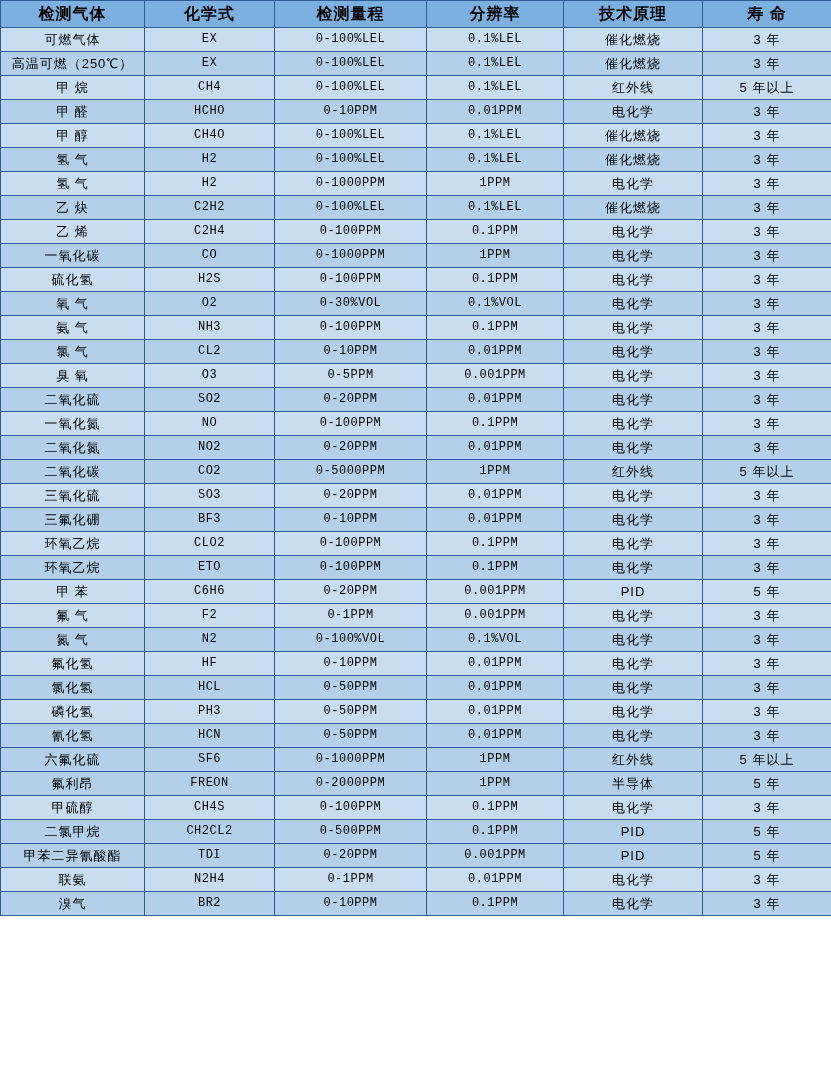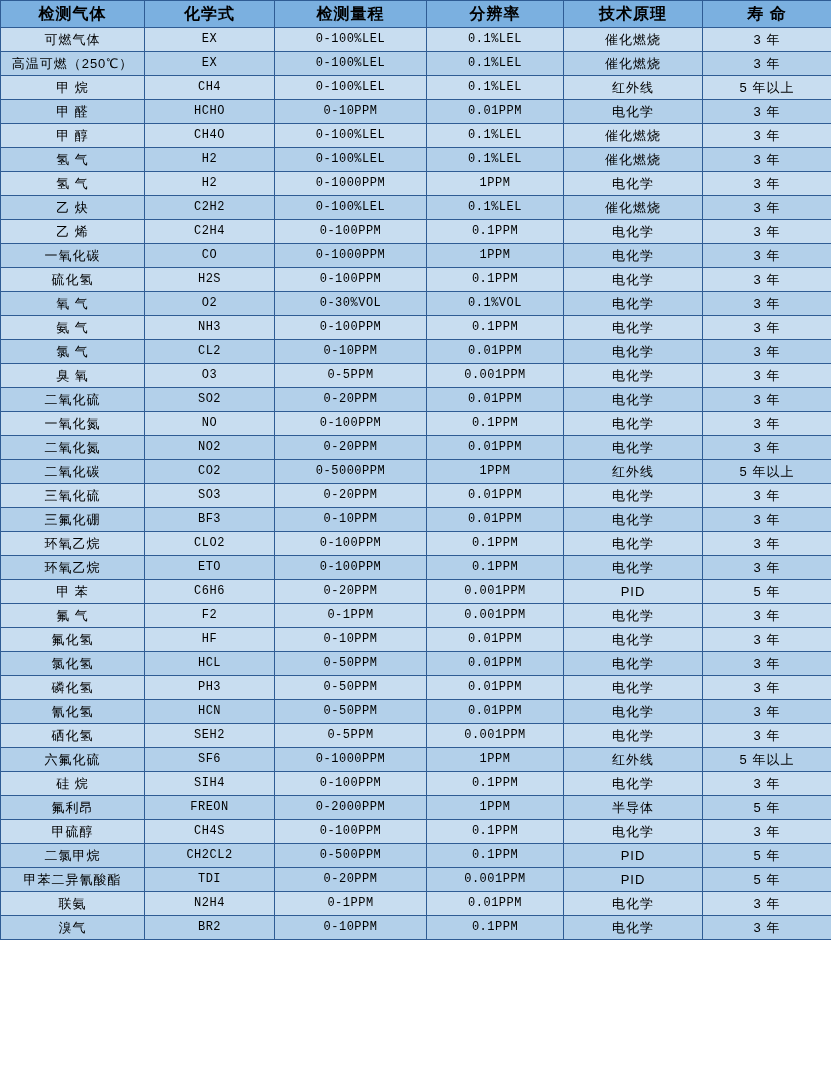--- a/index.html
+++ b/index.html
@@ -281,20 +281,28 @@
         <td class="life">5 年</td>
       </tr>
       <tr class="odd">
         <td class="name">氟 气</td>
         <td class="formula">F2</td>
         <td class="range">0-1PPM</td>
         <td class="res">0.001PPM</td>
         <td class="tech">电化学</td>
         <td class="life">3 年</td>
       </tr>
+      <tr class="even">
+        <td class="name">氮 气</td>
+        <td class="formula">N2</td>
+        <td class="range">0-100%VOL</td>
+        <td class="res">0.1%VOL</td>
+        <td class="tech">电化学</td>
+        <td class="life">3 年</td>
+      </tr>
       <tr class="odd">
         <td class="name">氟化氢</td>
         <td class="formula">HF</td>
         <td class="range">0-10PPM</td>
         <td class="res">0.01PPM</td>
         <td class="tech">电化学</td>
         <td class="life">3 年</td>
       </tr>
       <tr class="even">
         <td class="name">氯化氢</td>
@@ -313,43 +321,27 @@
         <td class="life">3 年</td>
       </tr>
       <tr class="even">
         <td class="name">氰化氢</td>
         <td class="formula">HCN</td>
         <td class="range">0-50PPM</td>
         <td class="res">0.01PPM</td>
         <td class="tech">电化学</td>
         <td class="life">3 年</td>
       </tr>
-      <tr class="odd">
-        <td class="name">硒化氢</td>
-        <td class="formula">SEH2</td>
-        <td class="range">0-5PPM</td>
-        <td class="res">0.001PPM</td>
-        <td class="tech">电化学</td>
-        <td class="life">3 年</td>
-      </tr>
       <tr class="even">
         <td class="name">六氟化硫</td>
         <td class="formula">SF6</td>
         <td class="range">0-1000PPM</td>
         <td class="res">1PPM</td>
         <td class="tech">红外线</td>
         <td class="life">5 年以上</td>
-      </tr>
-      <tr class="odd">
-        <td class="name">硅 烷</td>
-        <td class="formula">SIH4</td>
-        <td class="range">0-100PPM</td>
-        <td class="res">0.1PPM</td>
-        <td class="tech">电化学</td>
-        <td class="life">3 年</td>
       </tr>
       <tr class="even">
         <td class="name">氟利昂</td>
         <td class="formula">FREON</td>
         <td class="range">0-2000PPM</td>
         <td class="res">1PPM</td>
         <td class="tech">半导体</td>
         <td class="life">5 年</td>
       </tr>
       <tr class="odd">

